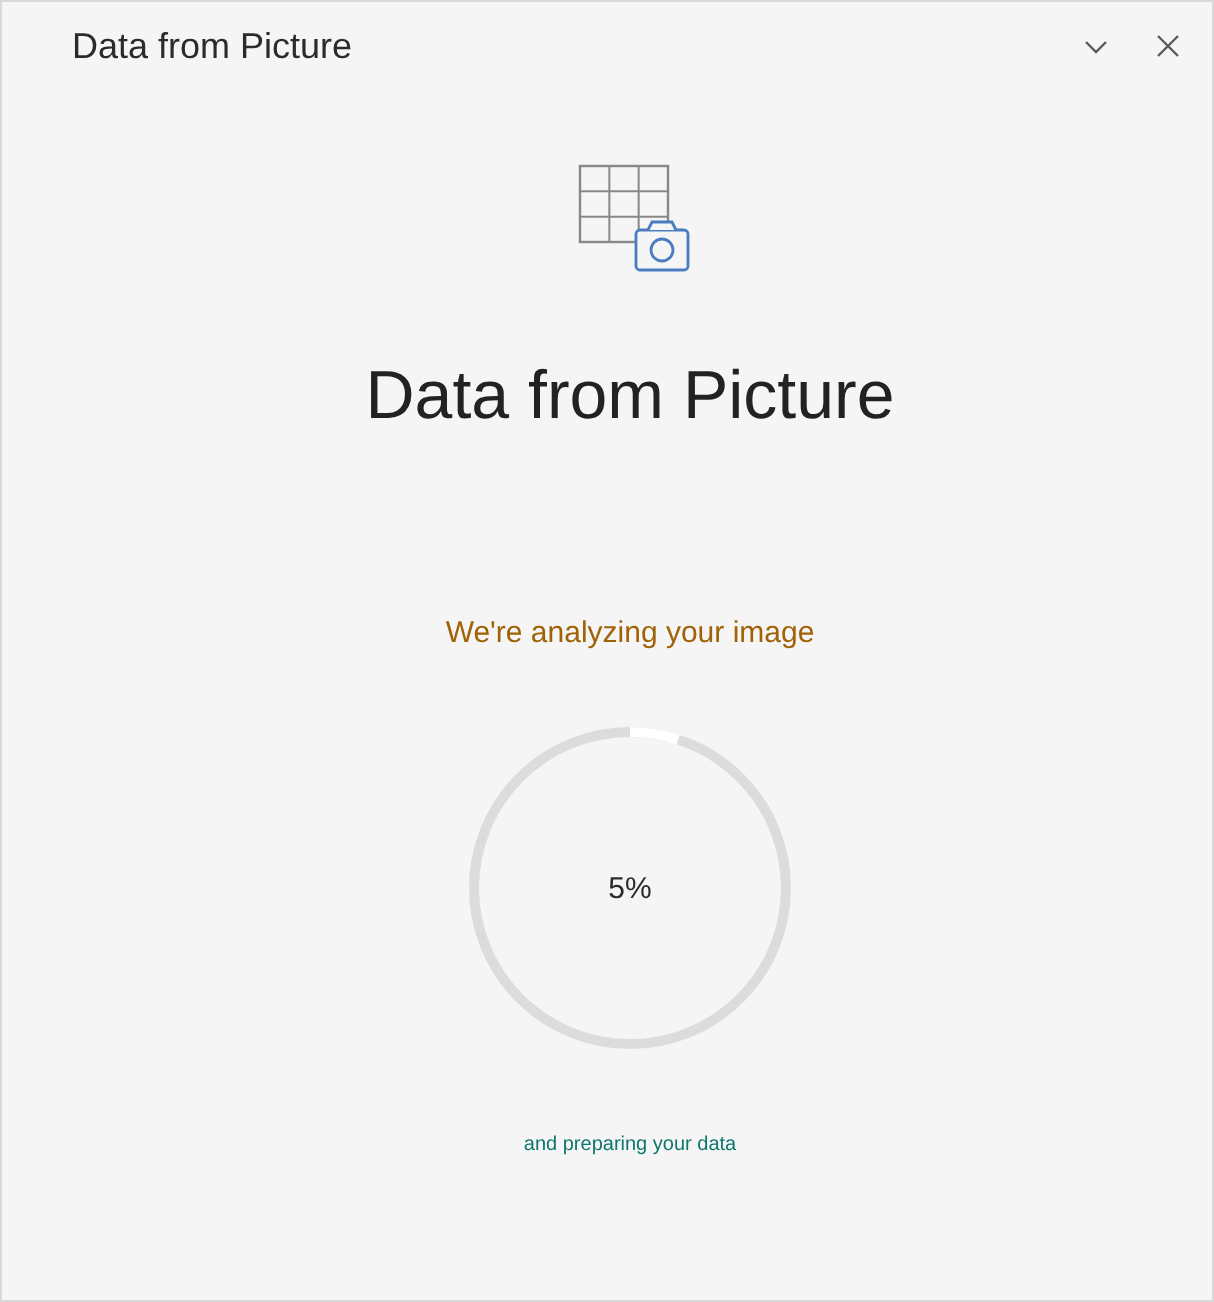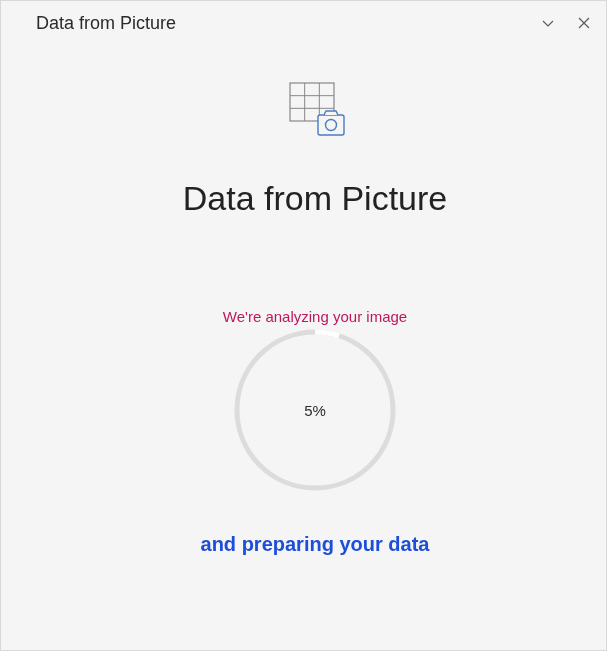--- a/index.html
+++ b/index.html
@@ -64,21 +64,22 @@
     }
     .main-heading {
       font-size: 34px;
       font-weight: 400;
       color: #222;
       margin-bottom: 90px;
       letter-spacing: 0px;
     }
     .status-top {
       font-size: 15px;
-      color: #be185d;
+      color: #a16207;
+      margin-bottom: 34px;
     }
     .progress-ring {
       width: 170px;
       height: 170px;
       position: relative;
       display: flex;
       align-items: center;
       justify-content: center;
       margin-bottom: 38px;
     }
@@ -88,23 +89,22 @@
       left: 0;
       transform: rotate(-90deg);
     }
     .progress-text {
       font-size: 15px;
       color: #2b2b2b;
       position: relative;
       z-index: 1;
     }
     .status-bottom {
-      font-size: 20px;
-      color: #1d4ed8;
-      font-weight: bold;
+      font-size: 10px;
+      color: #0f766e;
     }
   </style>
 </head>
 <body>
 
 <div class="panel">
   <div class="header">
     <div class="header-title">Data from Picture</div>
     <div class="header-controls">
       <div class="icon-btn">

